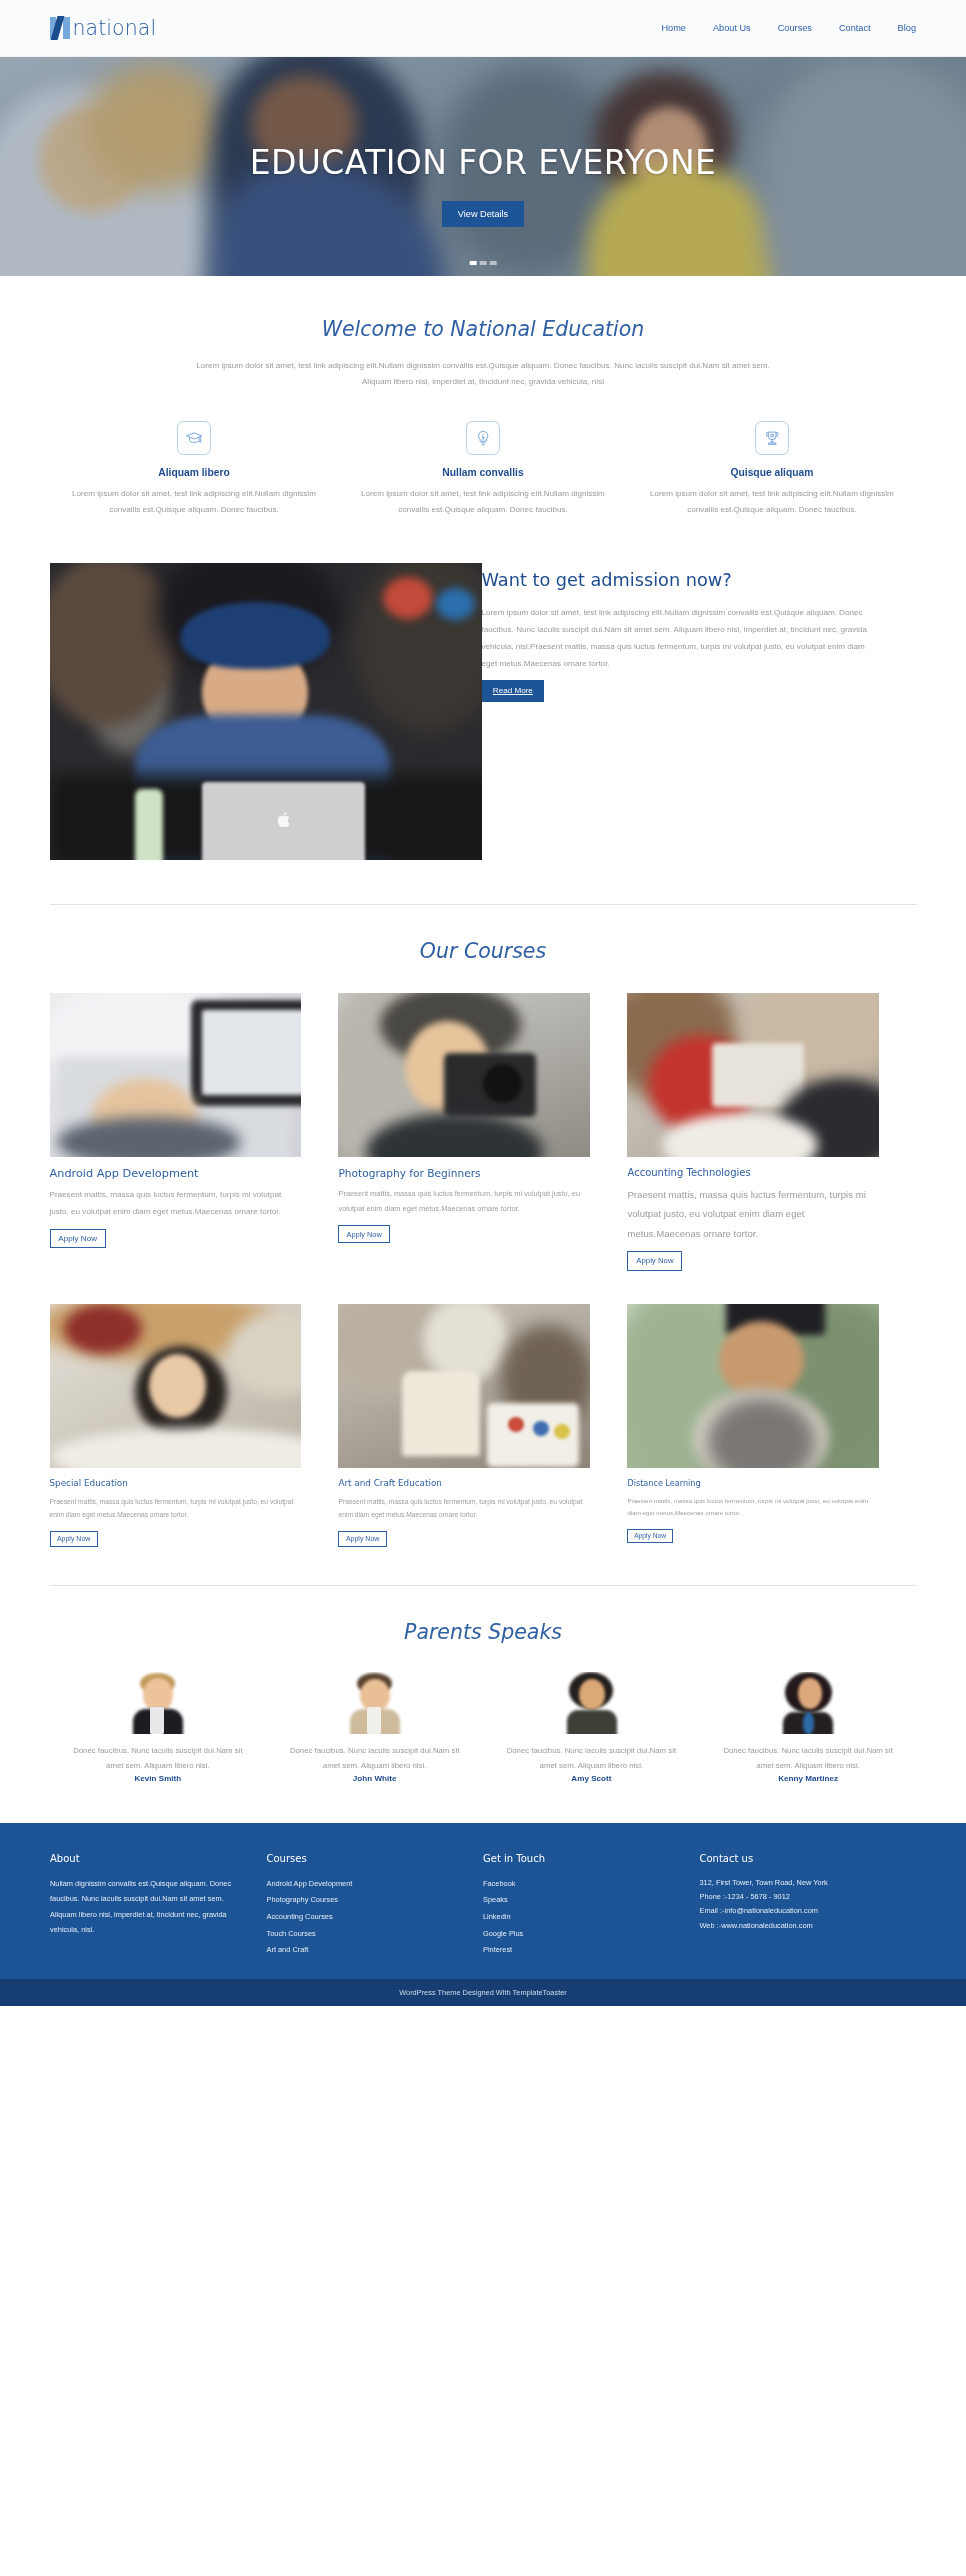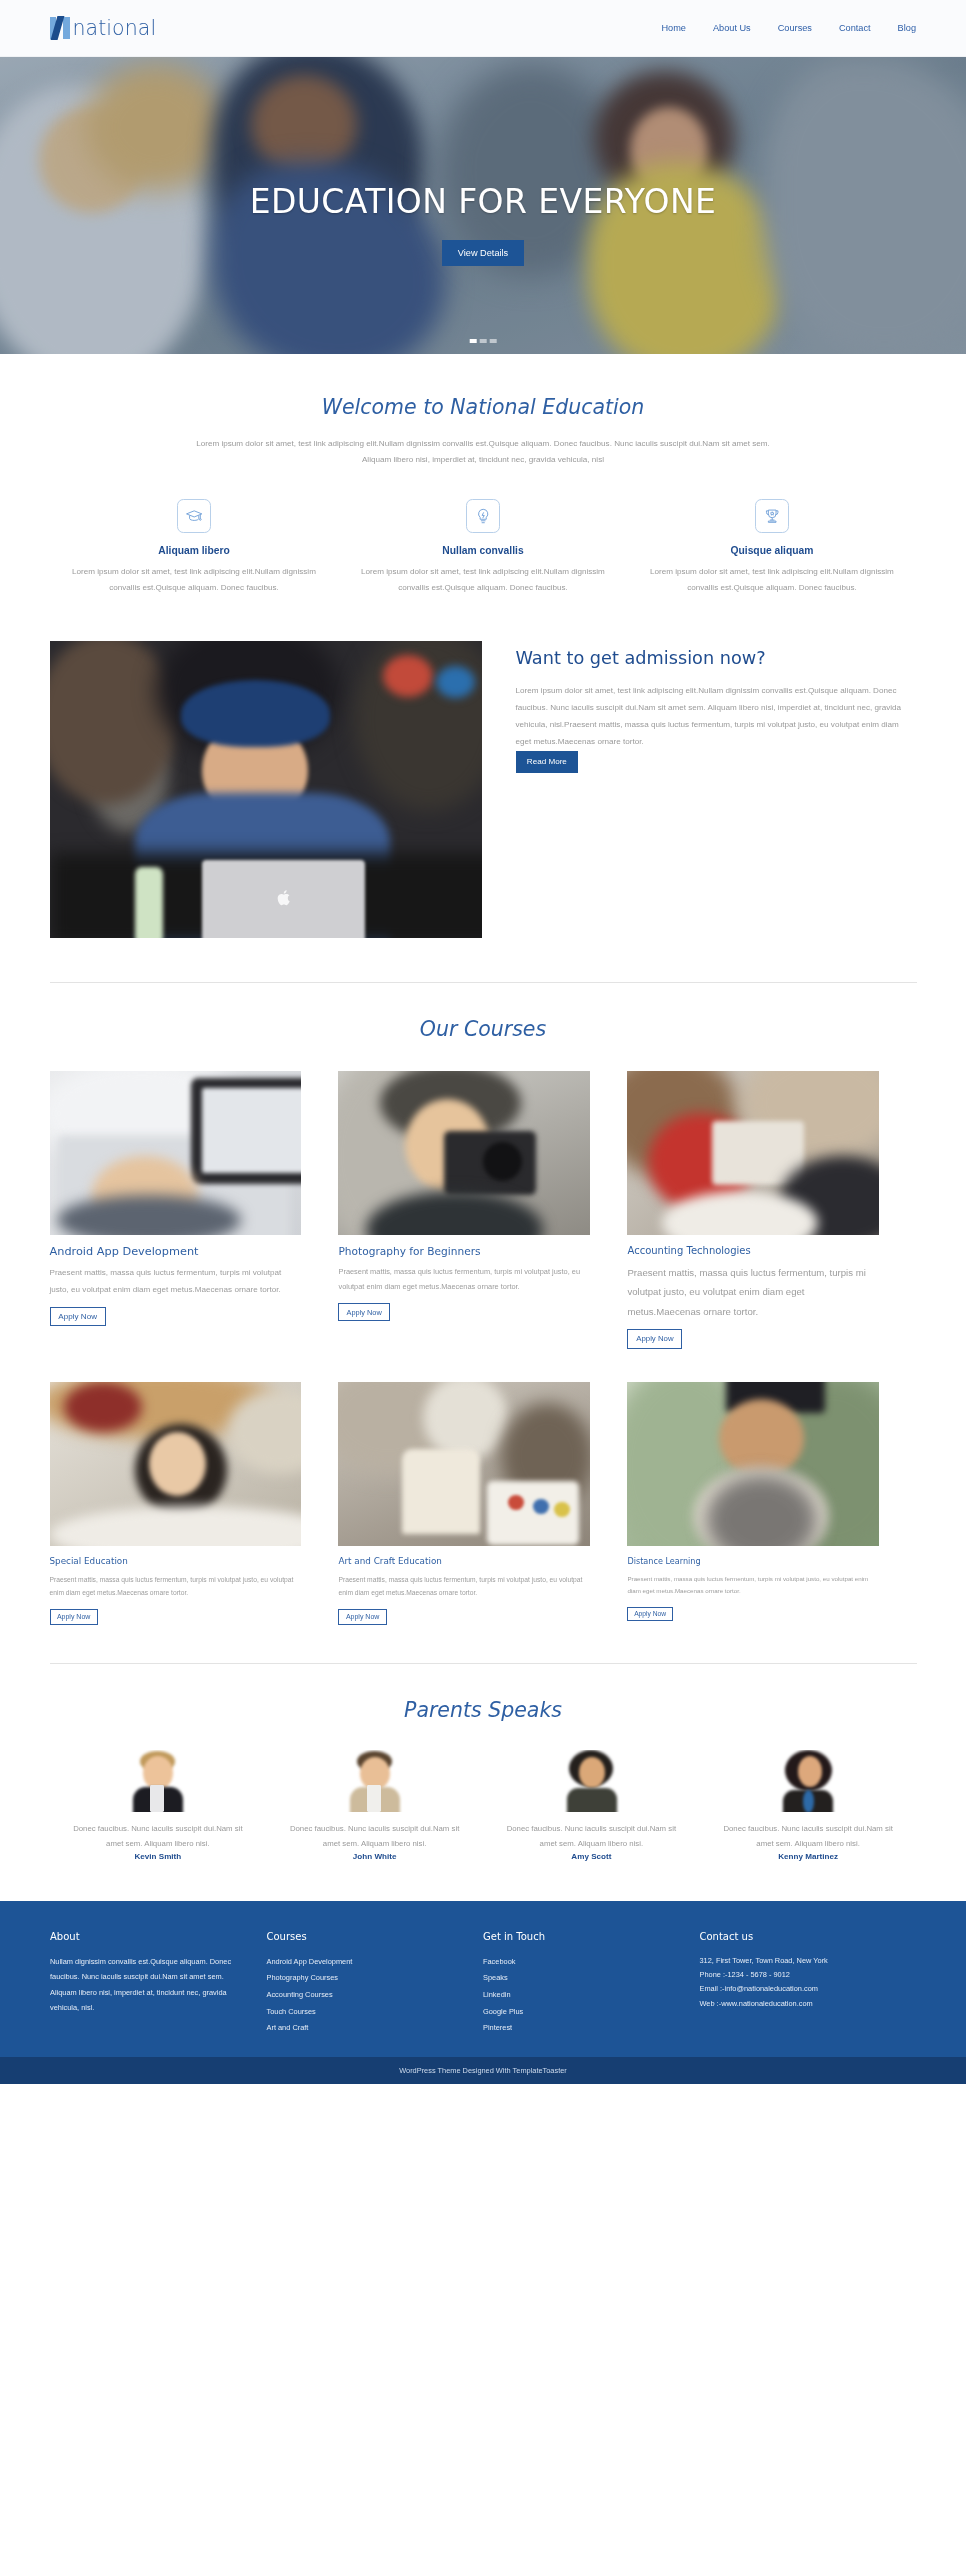--- a/index.html
+++ b/index.html
@@ -33,21 +33,21 @@
     font-size: 20.5px; color: #2e5fa3; letter-spacing: 0.1px;
     font-family: "DejaVu Sans", sans-serif; font-weight: 300; line-height: 21px;
   }
   .nav { display: flex; align-items: center; gap: 27px; }
   .nav a {
     font-size: 9.2px; color: #2d5ea8; text-decoration: none;
     font-family: "Liberation Sans", sans-serif;
   }
 
   
-  .hero { position: relative; height: 297px; overflow: hidden; background: #6d7f8d; }
+  .hero { position: relative; height: 219px; overflow: hidden; background: #6d7f8d; }
   .hero-bg { position: absolute; inset: 0; }
   .hero-sky {
     position: absolute; inset: 0;
     background:
       linear-gradient(160deg, #b9c6cf 0%, #96a7b4 28%, #7f929f 55%, #9aa9b3 100%);
   }
   .blob { position: absolute; border-radius: 50%; filter: blur(10px); }
   .b1 { left: -28px; top: 28px; width: 233px; height: 297px; background: #d5dde4; border-radius: 45% 55% 48% 52%; }
   .b2 { left: 85px; top: 7px; width: 141px; height: 127px; background: #d6b77a; border-radius: 50%; filter: blur(14px);}
   .b3 { left: 212px; top: -14px; width: 212px; height: 233px; background: #2f3d55; border-radius: 46% 54% 50% 50%; filter: blur(11.3px); }
@@ -103,21 +103,21 @@
     border-radius: 6.4px; display: flex; align-items: center; justify-content: center;
     background: #fff;
   }
   .feature h3 {
     margin-top: 11.3px; color: #1f4c8f; font-size: 10.3px; font-weight: 700;
     font-family: "Liberation Sans", sans-serif;
   }
   .feature p { margin-top: 8.5px; color: #9a9a9a; font-size: 8.1px; line-height: 2.0; }
 
   
-  .admission { display: flex; margin-top: 44px; align-items: flex-start; gap: 34px; }
+  .admission { display: flex; margin-top: 44px; align-items: flex-start; }
   .adm-img {
     width: 432px; height: 297px; flex: none; position: relative; overflow: hidden;
     background: #2b2a2e;
   }
   .adm-img .scene { position: absolute; inset: 0; }
   .a-blob { position: absolute; border-radius: 50%; filter: blur(7px); }
   .ab1 { left: -14px; top: -7px; width: 141px; height: 170px; background: #5a4a3e; }
   .ab2 { left: 106px; top: -21px; width: 184px; height: 141px; background: #1b1a1f; filter: blur(11.3px); }
   .ab3 { left: 304px; top: -14px; width: 149px; height: 184px; background: #3a3631; filter: blur(10px); }
   .ab4 { left: 333px; top: 14px; width: 50px; height: 42px; background: #c24a3a; filter: blur(4.2px); }
@@ -132,23 +132,24 @@
   .ab13 { left: 40px; top: 85px; width: 78px; height: 106px; background: #6c6a66; filter: blur(8.5px); }
   .apple { position: absolute; left: 225px; top: 246px; width: 18.4px; height: 21px; opacity: .85; }
 
   .adm-body { padding-top: 7px; }
   .adm-body h2 {
     color: #1f4c8f; font-size: 17.7px; font-weight: 400;
     font-family: "DejaVu Sans", sans-serif;
   }
   .adm-body p { margin-top: 15.6px; color: #9a9a9a; font-size: 8.1px; line-height: 2.1; width: 396px; }
   .btn-solid {
-    margin-top: 0; display: inline-block; background: #1d5496; color: #fff;
+    margin-top: 7px; display: inline-block; background: #1d5496; color: #fff;
     border: none; font-size: 8.1px; padding: 6.4px 11.3px; cursor: pointer;
     font-family: "Liberation Sans", sans-serif;
+    text-decoration: underline;
   }
 
   .divider { height: 0.7px; background: #e3e3e3; margin: 44px 0 0; }
 
   
   .courses { padding-top: 35px; }
   .course-grid { display: flex; flex-wrap: wrap; margin-top: 30px; }
   .course { width: 33.333%; padding-right: 37px; margin-bottom: 33px; }
   .course-thumb { width: 100%; height: 164px; position: relative; overflow: hidden; background:#888; }
   .c-blob { position: absolute; border-radius: 50%; filter: blur(7px); }

